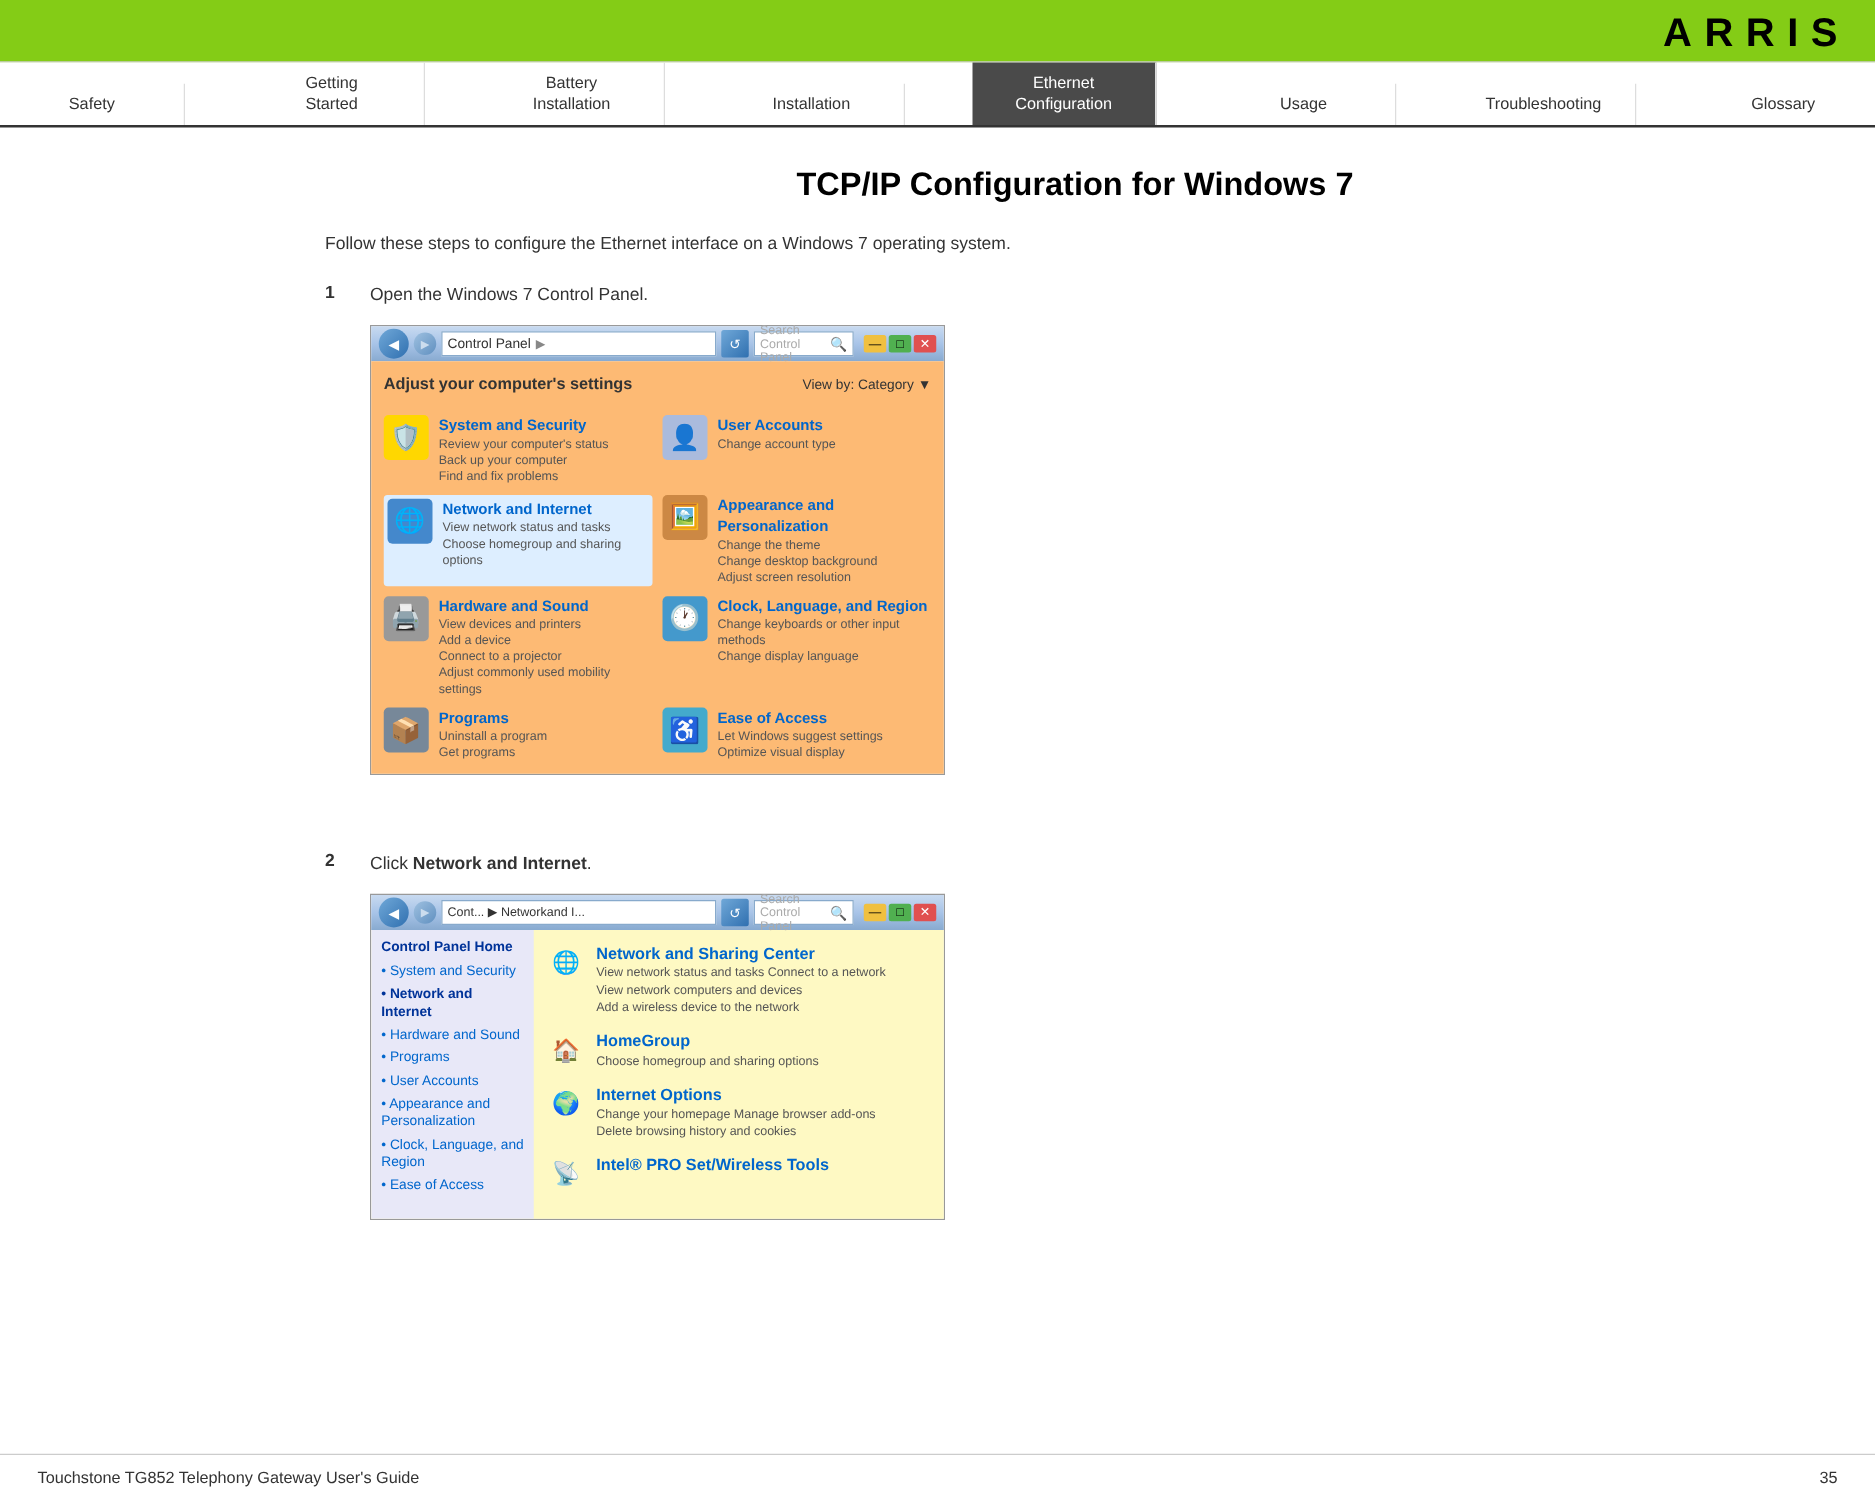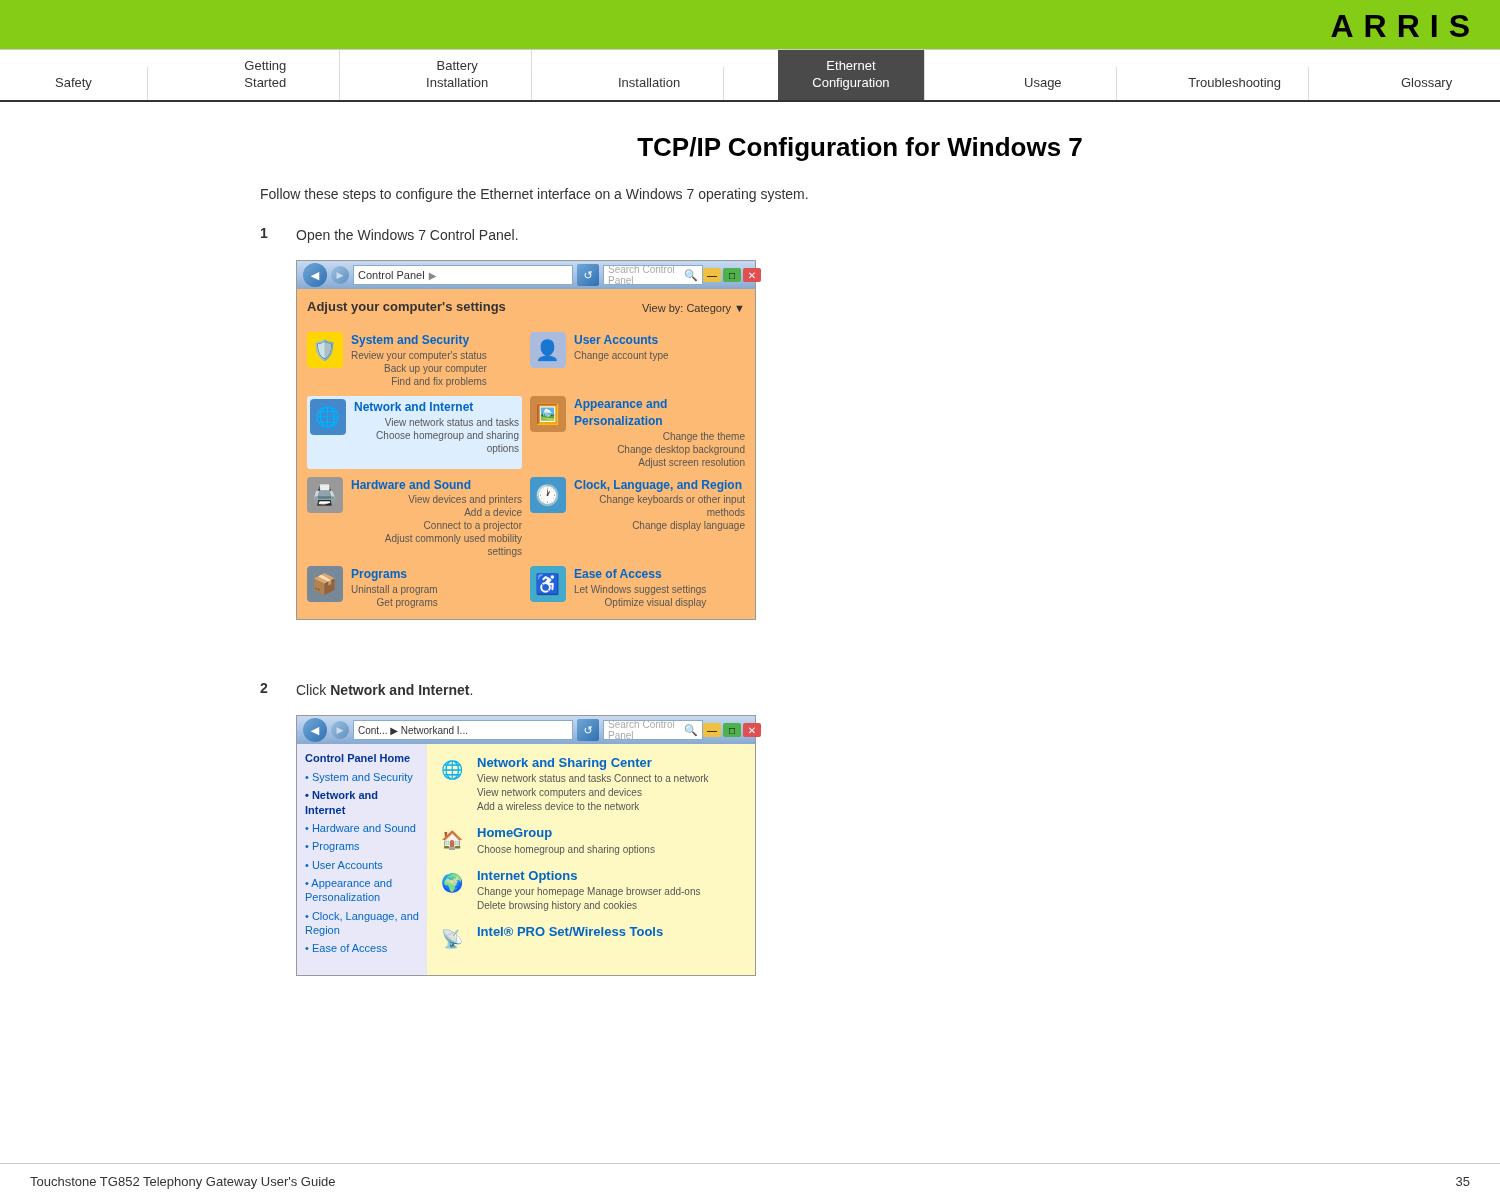--- a/index.html
+++ b/index.html
@@ -159,21 +159,21 @@
       display: flex;
       align-items: center;
       padding: 0 4px;
       font-size: 11px;
       color: #333;
     }
     .win-search-bar {
       background: #fff;
       border: 1px solid #88aacc;
       height: 20px;
-      width: 100px;
+      width: 80px;
       display: flex;
       align-items: center;
       padding: 0 4px;
       font-size: 10px;
       color: #999;
     }
     .win-controls {
       display: flex; gap: 2px;
     }
     .win-ctrl {
@@ -228,21 +228,20 @@
     .cp-item-title {
       font-size: 12px;
       color: #0066cc;
       font-weight: bold;
       line-height: 1.4;
     }
     .cp-item-desc {
       font-size: 10px;
       color: #555;
       line-height: 1.3;
-      text-align: right;
     }
 
     
     .ni-body {
       background: #fef9c3;
       display: flex;
       min-height: 200px;
     }
     .ni-sidebar {
       width: 130px;

